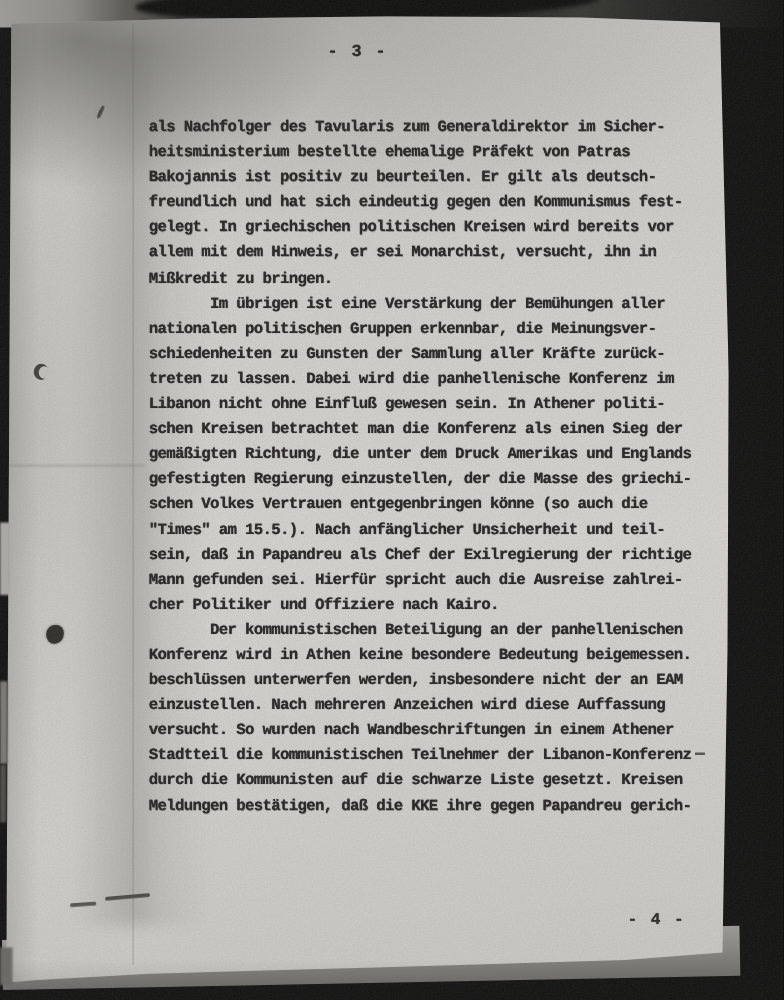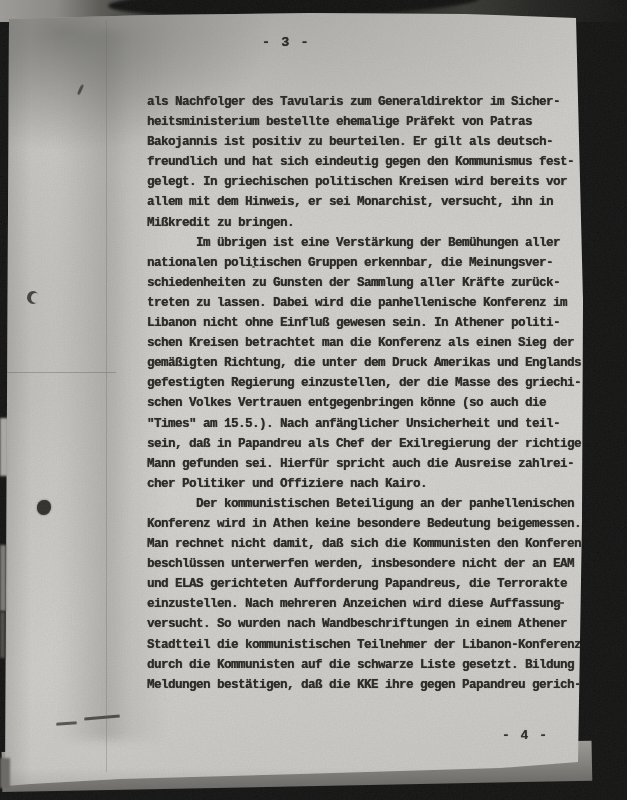--- a/index.html
+++ b/index.html
@@ -84,21 +84,20 @@
     position:absolute;left:119px;top:92px;width:460px;
     filter:blur(0.22px);
   }
   .ln{
     height:20.1px;line-height:20.1px;
     font-size:12.5px;font-weight:700;
     letter-spacing:-0.5px;
     color:#23211f;
     white-space:pre;
     text-shadow:0 0 0.7px rgba(35,33,31,0.85), 0.4px 0.4px 0 rgba(35,33,31,0.30);
-    margin-left:28px;
   }
 
   
   .hole{position:absolute;border-radius:50%;}
   .hole1{
     left:27px;top:291px;width:12px;height:13px;
     background:#3e3e3a;
   }
   .hole1 .hole-inner{
     position:absolute;left:4px;top:2px;width:9px;height:10px;
@@ -182,27 +181,25 @@
       <div class="ln">schen Kreisen betrachtet man die Konferenz als einen Sieg der</div>
       <div class="ln">gemäßigten Richtung, die unter dem Druck Amerikas und Englands</div>
       <div class="ln">gefestigten Regierung einzustellen, der die Masse des griechi-</div>
       <div class="ln">schen Volkes Vertrauen entgegenbringen könne (so auch die</div>
       <div class="ln">"Times" am 15.5.). Nach anfänglicher Unsicherheit und teil-</div>
       <div class="ln">sein, daß in Papandreu als Chef der Exilregierung der richtige</div>
       <div class="ln">Mann gefunden sei. Hierfür spricht auch die Ausreise zahlrei-</div>
       <div class="ln">cher Politiker und Offiziere nach Kairo.</div>
       <div class="ln">       Der kommunistischen Beteiligung an der panhellenischen</div>
       <div class="ln">Konferenz wird in Athen keine besondere Bedeutung beigemessen.</div>
-      <div class="ln">Man rechnet nicht damit, daß sich die Kommunisten den Konferenz-</div>
       <div class="ln">beschlüssen unterwerfen werden, insbesondere nicht der an EAM</div>
-      <div class="ln">und ELAS gerichteten Aufforderung Papandreus, die Terrorakte</div>
       <div class="ln">einzustellen. Nach mehreren Anzeichen wird diese Auffassung</div>
       <div class="ln">versucht. So wurden nach Wandbeschriftungen in einem Athener</div>
       <div class="ln">Stadtteil die kommunistischen Teilnehmer der Libanon-Konferenz</div>
-      <div class="ln">durch die Kommunisten auf die schwarze Liste gesetzt. Bildung</div>
+      <div class="ln">durch die Kommunisten auf die schwarze Liste gesetzt. Kreisen</div>
       <div class="ln">Meldungen bestätigen, daß die KKE ihre gegen Papandreu gerich-</div>
     </div>
 
     <div class="footer-num">- 4 -</div>
 
     <div class="mark mark-tick"></div>
     <div class="mark mark-dot"></div>
     <div class="mark mark-underscore"></div>
     <div class="mark mark-dash1"></div>
     <div class="mark mark-dash2"></div>

